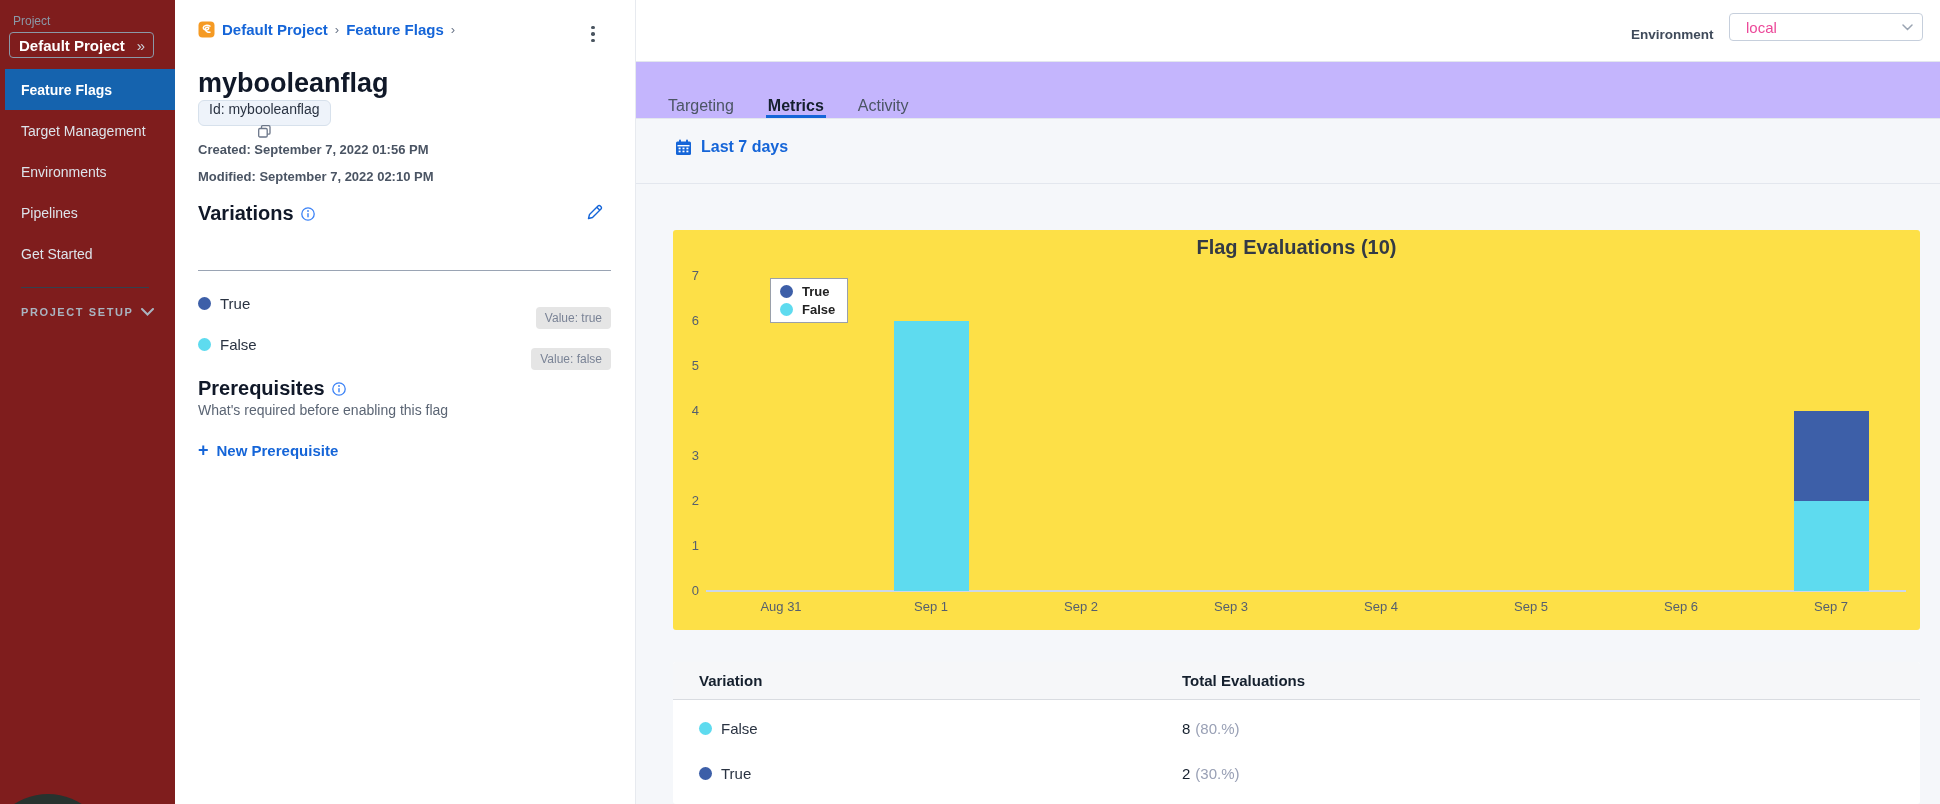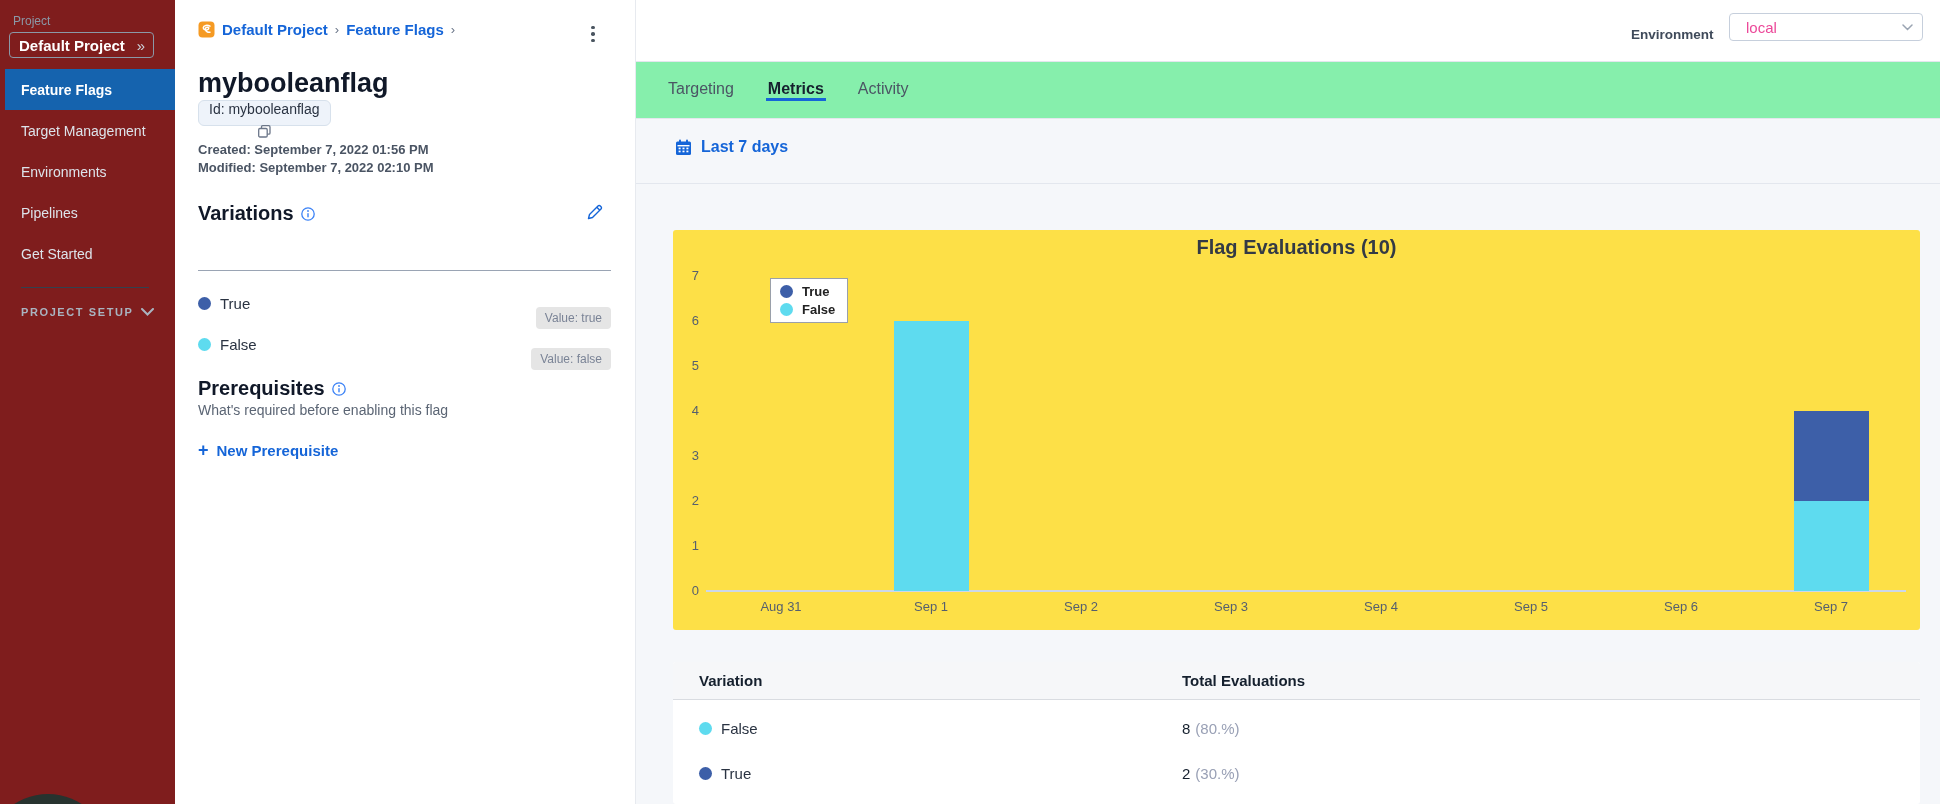--- a/index.html
+++ b/index.html
@@ -24,21 +24,21 @@
   
   .left-panel { position:absolute; left:175px; top:0; width:460px; height:804px; background:#fff; }
   .crumb-row { position:absolute; left:23px; top:21px; display:flex; align-items:center; gap:7px; }
   .crumb { color:#1565d8; font-size:15px; font-weight:600; text-decoration:none; cursor:pointer; white-space:nowrap; }
   .crumb-sep { color:#6b7689; font-size:13px; }
   .kebab { position:absolute; left:407px; top:22px; width:22px; height:24px; display:flex; flex-direction:column; align-items:center; justify-content:center; gap:3px; cursor:pointer; }
   .kebab i { width:3.5px; height:3.5px; border-radius:50%; background:#4a5560; }
   .flag-title { position:absolute; left:23px; top:68px; font-size:27px; font-weight:800; color:#101828; }
   .id-chip { position:absolute; left:23px; top:100px; height:26px; background:#eef3fa; border:1px solid #d7e1ec; border-radius:6px; display:flex; align-items:center; gap:8px; padding:0 10px; font-size:14px; color:#2a3342; cursor:pointer;flex-direction:column; }
   .meta-line { position:absolute; left:23px; font-size:13px; font-weight:700; color:#4a5463; }
-  .meta-created { top:142px; } .meta-modified { top:160px;text-align:right; }
+  .meta-created { top:142px; } .meta-modified { top:169px;text-align:right; }
 
   .sec-head { display:flex; align-items:center; gap:7px; font-size:20px; font-weight:800; color:#101828; }
   .variations-head { position:absolute; left:23px; top:202px; }
   .pencil-btn { position:absolute; left:407px; top:200px; width:24px; height:24px; cursor:pointer; display:flex; align-items:center; justify-content:center; }
   .bool-row { position:absolute; left:23px; top:242px; width:413px; display:flex; align-items:center; justify-content:space-between; }
   .bool-left { display:flex; align-items:center; gap:9px; font-size:17px; color:#3f4a5a; }
   .bool-icon { position:relative; width:26px; height:16px; }
   .bool-icon i { position:absolute; top:0; width:16px; height:16px; border-radius:50%; }
   .bool-icon .b1 { left:0; background:#3d5fa8; }
   .bool-icon .b2 { left:10px; background:#5edbef; }
@@ -53,21 +53,21 @@
   .prereq-head { position:absolute; left:23px; top:377px; }
   .prereq-desc { position:absolute; left:23px; top:402px; font-size:14px; color:#5b6574; }
   .new-prereq { position:absolute; left:23px; top:441px; display:flex; align-items:center; gap:8px; color:#1565d8; font-size:15px; font-weight:600; cursor:pointer; }
   .new-prereq .plus { font-size:18px; font-weight:700; line-height:1; }
 
   
   .right-panel { position:absolute; left:635px; top:0; width:1305px; height:804px; border-left:1px solid #e7eaef; background:#fff; }
   .topbar { position:absolute; left:0; top:0; width:1305px; height:62px; border-bottom:1px solid #e3e7ee; background:#fff; }
   .env-label { position:absolute; left:995px; top:27px; font-size:13.5px; font-weight:700; color:#3f4a5a; }
   .env-select { position:absolute; left:1093px; top:13px; width:194px; height:28px; border:1px solid #c6cfdc; border-radius:4px; background:#fff; display:flex; align-items:center; justify-content:space-between; padding:0 9px 0 16px; font-size:15px; color:#ec4899; cursor:pointer; }
-  .tabbar { position:absolute; left:0; top:62px; width:1305px; height:57px; background:#86efac; border-bottom:1px solid #e3e7ee; display:flex; align-items:center; padding-left:30px; gap:30px; }
+  .tabbar { position:absolute; left:0; top:62px; width:1305px; height:57px; background:#c4b5fd; border-bottom:1px solid #e3e7ee; display:flex; align-items:flex-end; padding-left:30px; gap:30px; }
   .tab { display:flex; align-items:center; font-size:16px; color:#4b5564; cursor:pointer; border-bottom:3px solid transparent; padding:0 2px; }
   .tab.active { color:#15202e; font-weight:700; border-bottom-color:#1565d8; }
   .content { position:absolute; left:0; top:119px; width:1305px; height:685px; background:#f5f7fa; }
   .date-row { position:absolute; left:39px; top:19px; display:flex; align-items:center; gap:9px; color:#1565d8; font-size:16px; font-weight:700; cursor:pointer; }
   .content-divider { position:absolute; left:0; top:64px; width:1305px; height:1px; background:#e3e7ee; }
 
   
   .chart-card { position:absolute; left:37px; top:111px; width:1247px; height:400px; background:#fde047; border-radius:3px; }
   .chart-title { position:absolute; left:0; top:6px; width:100%; text-align:center; font-size:20px; font-weight:600; color:#333a45; }
   .legend { position:absolute; left:97px; top:48px; background:#fff; border:1px solid #9aa0aa; padding:5px 12px 5px 9px; display:flex; flex-direction:column; gap:3px; }

